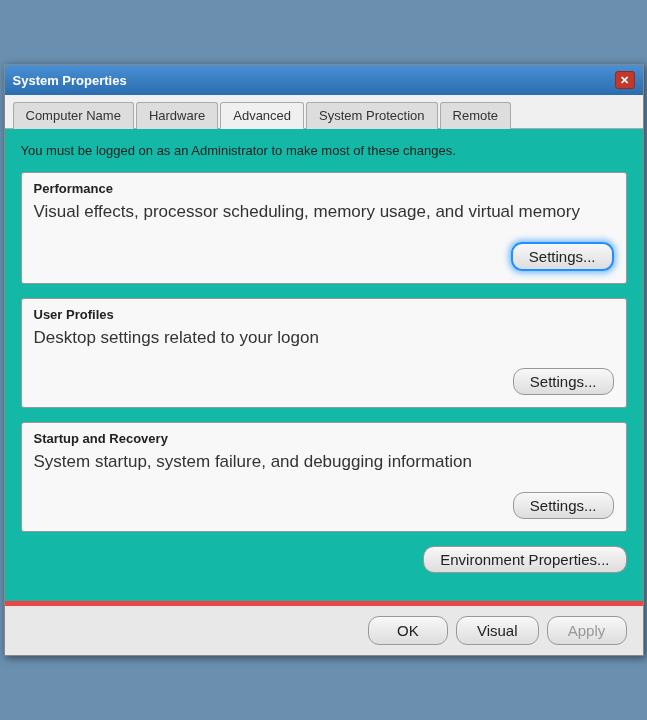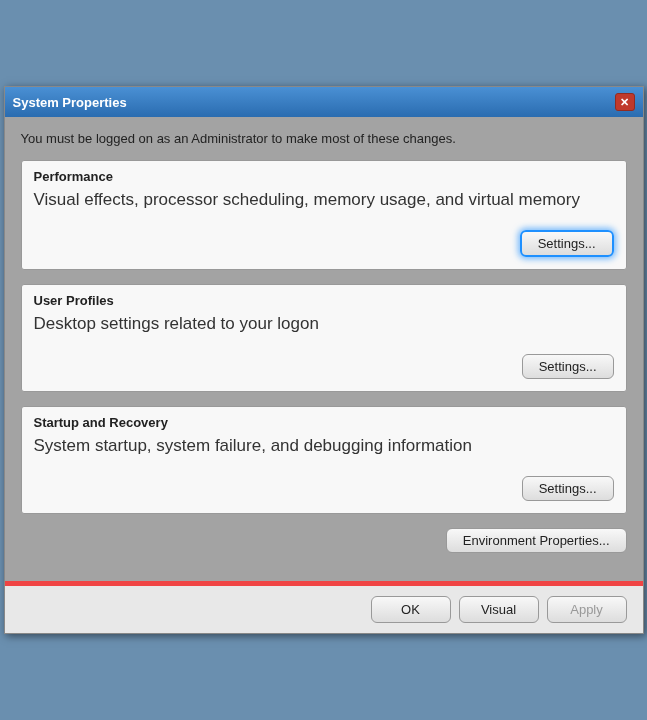--- a/index.html
+++ b/index.html
@@ -69,21 +69,21 @@
     }
     .tab.active {
       background: #f0f0f0;
       border-bottom: 1px solid #f0f0f0;
       z-index: 1;
       font-weight: normal;
     }
     .content {
       padding: 14px 16px;
       flex: 1;
-      background: #a3a3a3;
+      background: #14b8a6;
     }
     .info-text {
       font-size: 13px;
       color: #222;
       margin-bottom: 14px;
     }
     .group-box {
       border: 1px solid #999;
       border-radius: 3px;
       margin-bottom: 14px;
@@ -101,24 +101,24 @@
       font-size: 17px;
       color: #333;
       margin-bottom: 20px;
     }
     .btn-row {
       display: flex;
       justify-content: flex-end;
     }
     .btn {
       padding: 4px 16px;
-      font-size: 13px;
+      font-size: 15px;
       background: linear-gradient(to bottom, #f8f8f8, #ddd);
       border: 1px solid #999;
-      border-radius: 6px;
+      border-radius: 11px;
       cursor: pointer;
       color: #222;
       text-align: center;
     }
     .btn-highlighted {
       border: 2px solid #1e90ff;
       box-shadow: 0 0 6px 2px rgba(30, 144, 255, 0.6);
       background: linear-gradient(to bottom, #f8f8f8, #ddd);
     }
     .env-row {
@@ -151,20 +151,37 @@
 </head>
 <body>
 
 <div class="dialog">
 
   <div class="title-bar">
     <span class="title-bar-text">System Properties</span>
     <div class="close-btn">✕</div>
   </div>
 
+  <div class="tabs">
+    <div class="tab">
+      <span>Computer Name</span>
+    </div>
+    <div class="tab">
+      <span>Hardware</span>
+    </div>
+    <div class="tab active">
+      <span>Advanced</span>
+    </div>
+    <div class="tab">
+      <span>System Protection</span>
+    </div>
+    <div class="tab">
+      <span>Remote</span>
+    </div>
+  </div>
 
   <div class="content">
     <div class="info-text">You must be logged on as an Administrator to make most of these changes.</div>
 
     <div class="group-box">
       <div class="group-label">Performance</div>
       <div class="group-desc">Visual effects, processor scheduling, memory usage, and virtual memory</div>
       <div class="btn-row">
         <button class="btn btn-highlighted">Settings...</button>
       </div>

